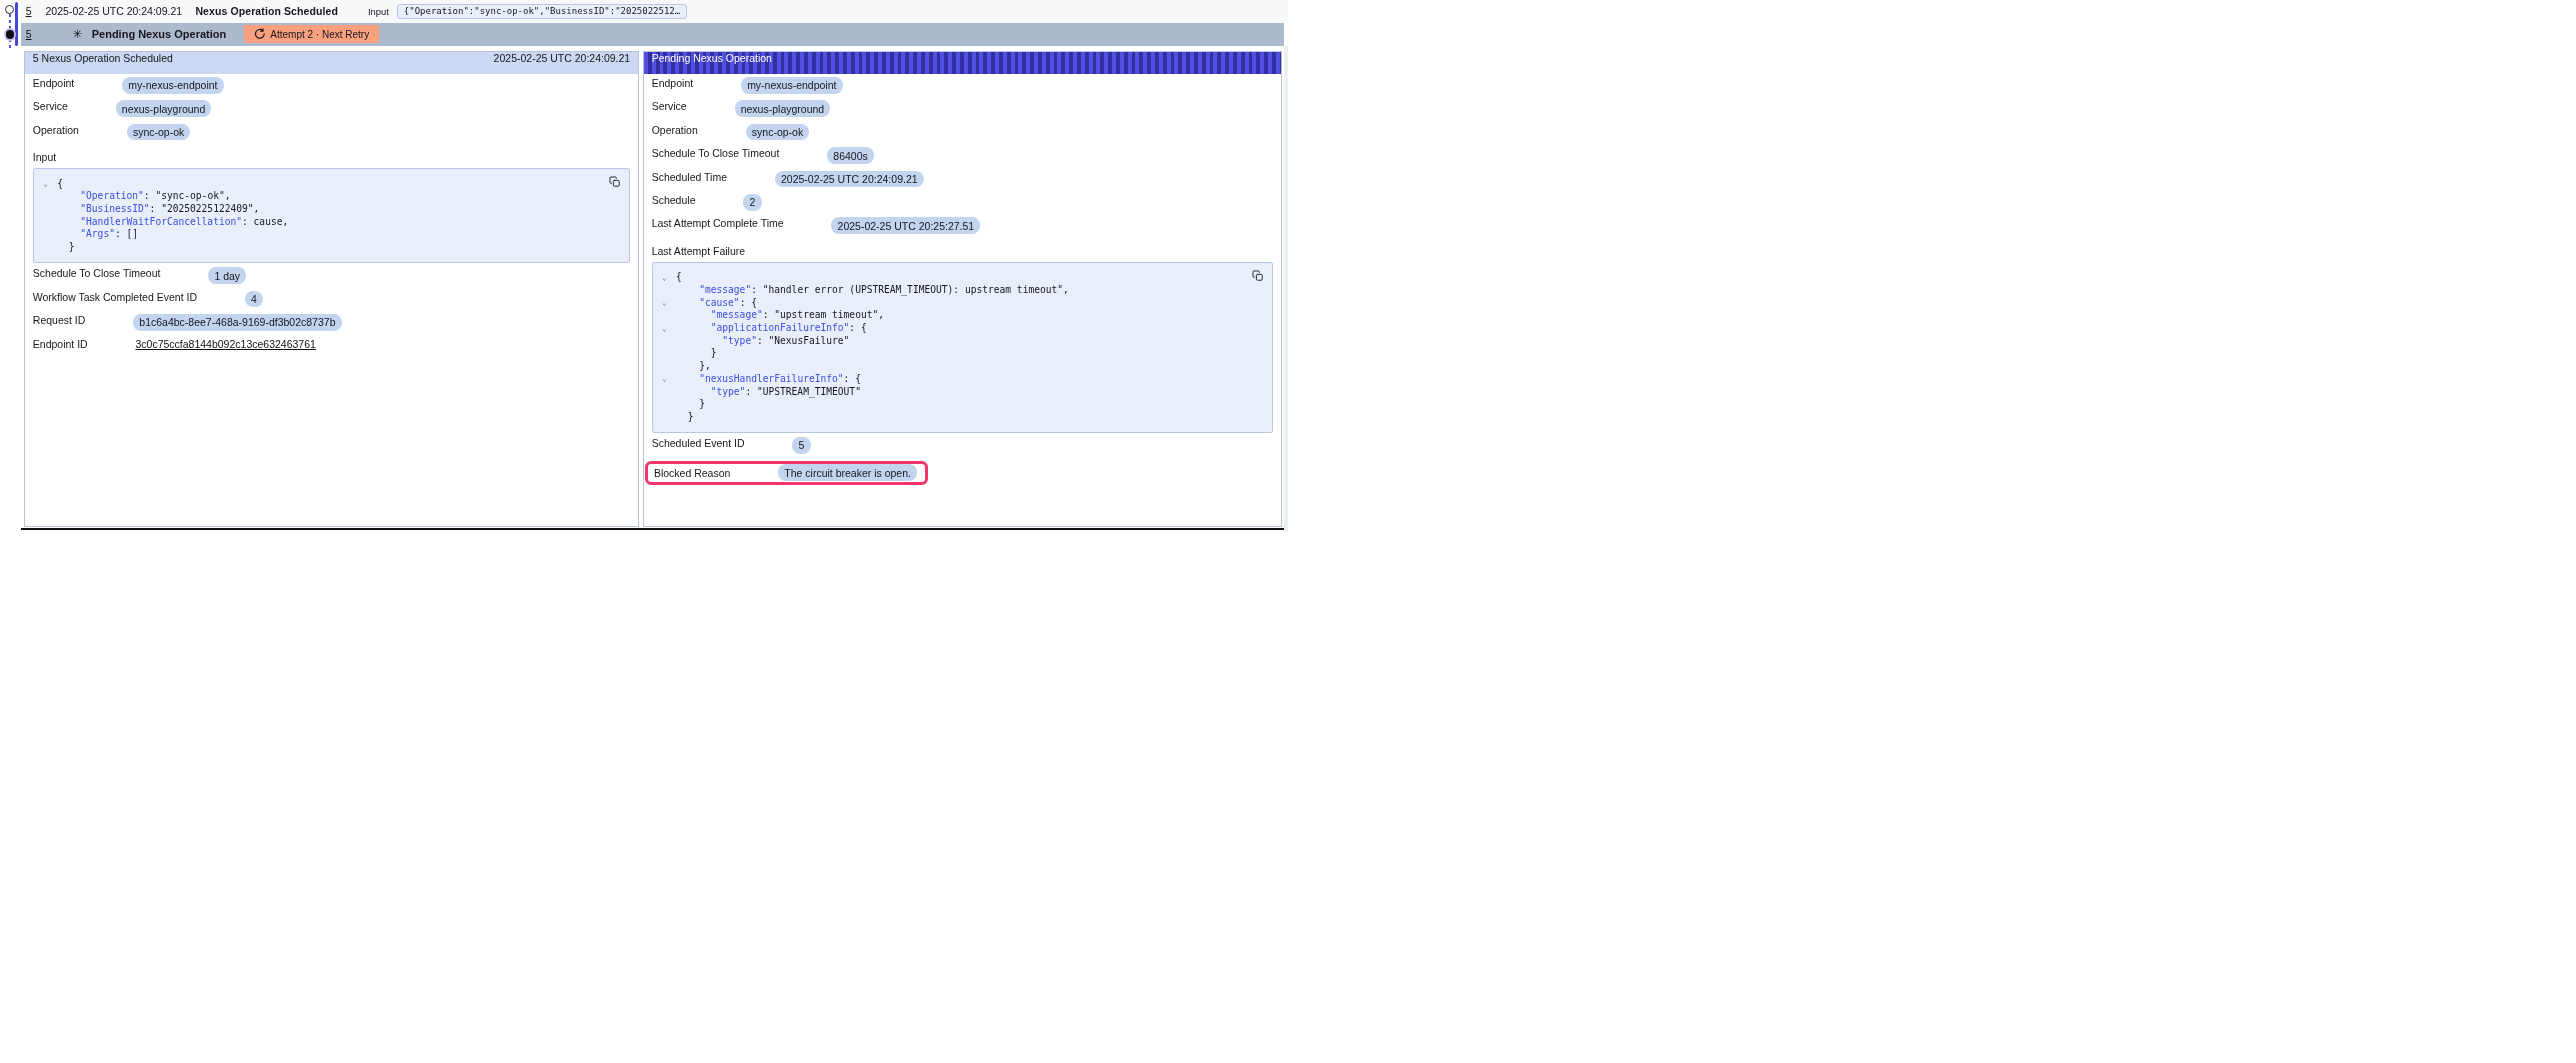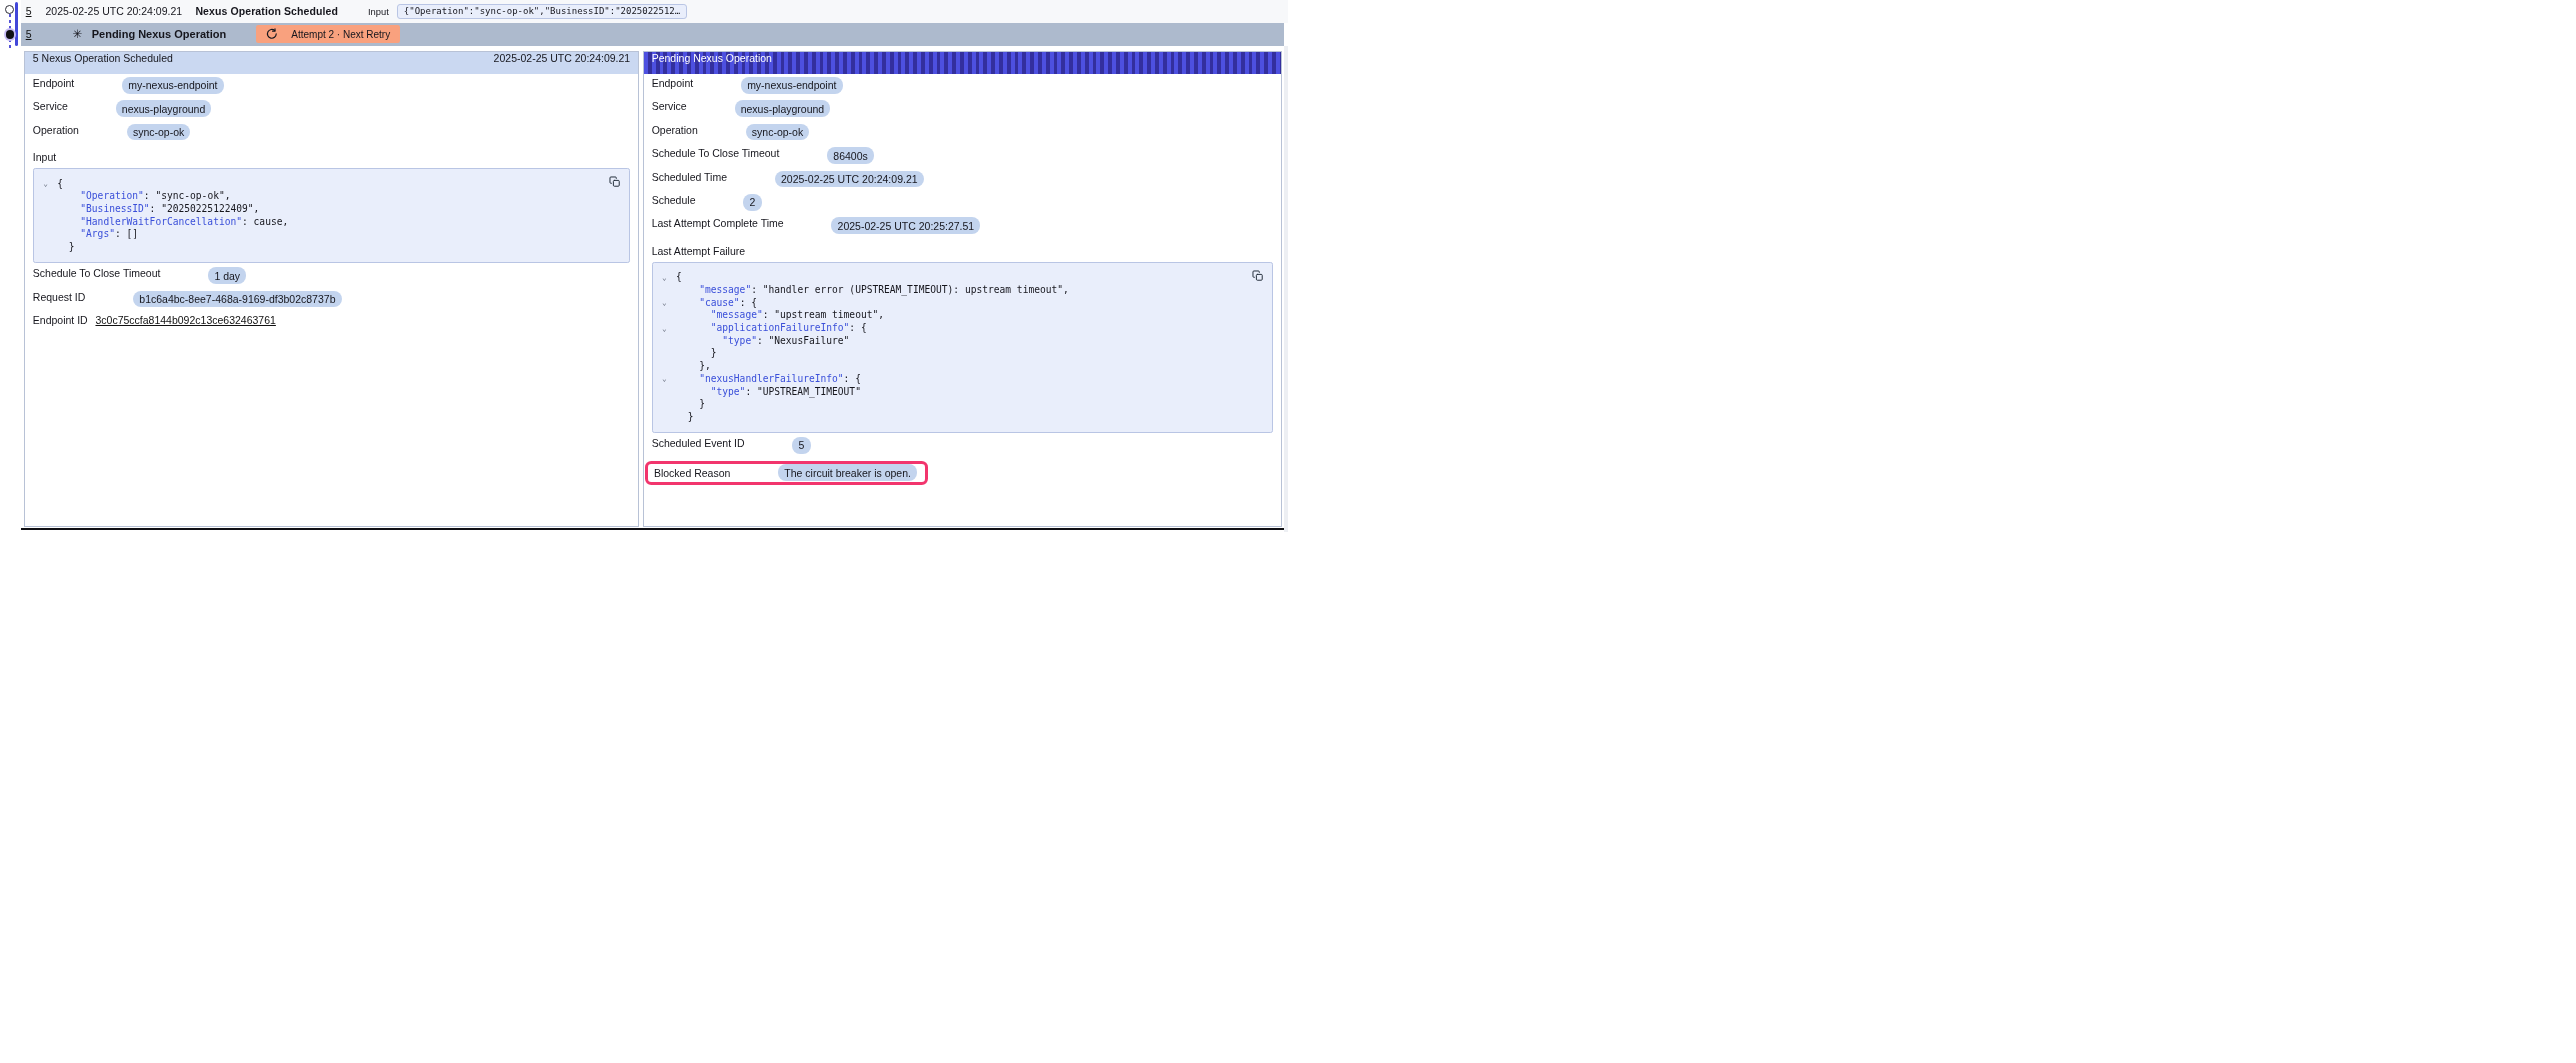--- a/index.html
+++ b/index.html
@@ -27,38 +27,38 @@
   .row2 { position:absolute; left:21px; right:3.9px; top:22.6px; height:23.4px; background:#adbacd;
     display:flex; align-items:center; cursor:pointer; }
   .ev-id { margin-left:4.7px; text-decoration:underline; color:#111; font-size:10.5px; }
   .row1 .ts { margin-left:14px; font-size:10.5px; }
   .row1 .ev-title { margin-left:13.3px; font-weight:700; font-size:10.5px; letter-spacing:0.1px; }
   .row1 .input-lbl { margin-left:30px; font-size:9.4px; }
   .row1 .input-chip { margin-left:7.8px; font-family:"DejaVu Sans Mono",monospace; font-size:9px;
     background:#e9eefb; border:0.8px solid #b9c5e4; border-radius:3.1px; padding:1.6px 6.2px; white-space:pre; }
   .row2 .nexus-ico { margin-left:41px; font-size:11.7px; line-height:1; }
   .row2 .ev-title { margin-left:9.4px; font-weight:700; font-size:11px; }
-  .row2 .retry-badge { margin-left:30px; background:#f9a17e; border-radius:2.3px; padding:3.1px 9.4px;
-    display:flex; align-items:center; gap:14px; font-size:10px; color:#16161d; }
+  .row2 .retry-badge { margin-left:18px; background:#f9a17e; border-radius:2.3px; padding:3.1px 9.4px;
+    display:flex; align-items:center; gap:5px; font-size:10px; color:#16161d; }
   .retry-badge svg { display:block; }
 
   
   .panels { position:absolute; left:24px; top:51px; width:1258px; height:476px;
     display:grid; grid-template-columns:615px 639px; gap:3.9px; }
   .panel { border:0.8px solid #b8c2d6; background:#fff; display:flex; flex-direction:column; min-width:0; }
   .panel-header { height:22px; flex:0 0 22px; display:flex; align-items:flex-start; justify-content:space-between;
     padding:0 7.8px; background:#cad8f1; font-size:10.5px; }
   .panel-header.pending { background:repeating-linear-gradient(90deg,#4d50e0 0 3.9px,#332f9e 3.9px 7.8px);
     color:#fff; font-weight:500; }
   .panel-body { padding:3.1px 7.8px 0 7.8px; }
 
   .frow { min-height:23.4px; display:flex; align-items:flex-start; gap:7.8px; }
   .frow .flabel { font-size:10.5px; }
   .chip { background:#c3d4ee; border-radius:8px; padding:2.3px 6.2px; font-size:10.5px;margin-left:40px; }
-  .linkval { text-decoration:underline; color:#111; cursor:pointer; font-size:10.5px; }
+  .linkval { text-decoration:underline; color:#111; cursor:pointer; font-size:10.5px;margin-left:40px; }
   .annot-row { min-height:28px; }
   .annot { display:inline-flex; align-items:center; gap:7.8px; border:3.9px solid #f2356d; border-radius:6.2px;
     padding:0.8px 7.8px 0.8px 6.2px; margin-left:-7px; background:#fff; }
 
   .section-label { height:20px; display:flex; align-items:center; font-size:10.5px; }
   .codeblock { position:relative; background:#e9eefb; border:0.8px solid #b9c5e4; border-radius:2.3px;
     padding:8.6px 28px 8.6px 0; margin:0.8px 0 3.9px 0; }
   .codeline { position:relative; padding-left:23.4px; font-family:"DejaVu Sans Mono",monospace;
     font-size:9.6px; line-height:12.7px; white-space:pre; color:#16161d; }
   .codeline .k { color:#3a4fd9; }
@@ -131,20 +131,24 @@
           <div class="codeline"><span>    </span><span class="k">"Args"</span><span>: []</span></div>
           <div class="codeline"><span>  }</span></div>
           <button class="copy-btn"><svg width="11.7" height="11.7" viewBox="0 0 24 24" fill="none" stroke="#1f2937" stroke-width="2" stroke-linecap="round" stroke-linejoin="round">
               <rect x="9" y="9" width="12" height="12" rx="2"></rect>
               <path d="M5 15H4a2 2 0 0 1-2-2V4a2 2 0 0 1 2-2h9a2 2 0 0 1 2 2v1"></path>
             </svg></button>
         </div>
         <div class="frow">
           <span class="flabel">Schedule To Close Timeout</span>
           <span class="chip">1 day</span>
+        </div>
+        <div class="frow">
+          <span class="flabel">Workflow Task Completed Event ID</span>
+          <span class="chip">4</span>
         </div>
         <div class="frow">
           <span class="flabel">Request ID</span>
           <span class="chip">b1c6a4bc-8ee7-468a-9169-df3b02c8737b</span>
         </div>
         <div class="frow">
           <span class="flabel">Endpoint ID</span>
           <span class="linkval">3c0c75ccfa8144b092c13ce632463761</span>
         </div>
       </div>

